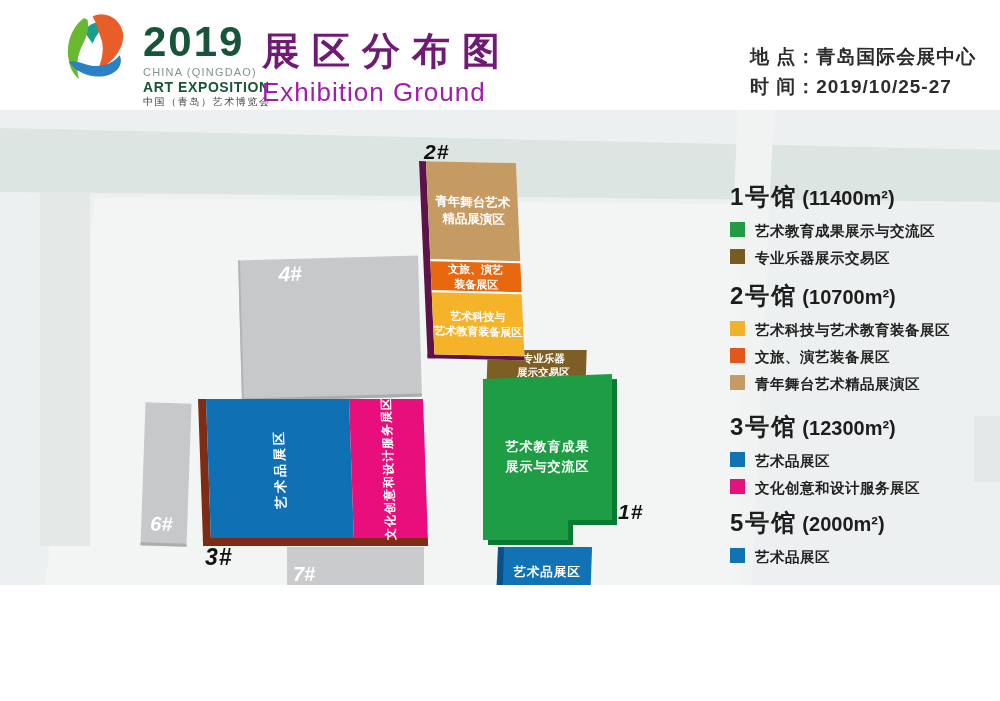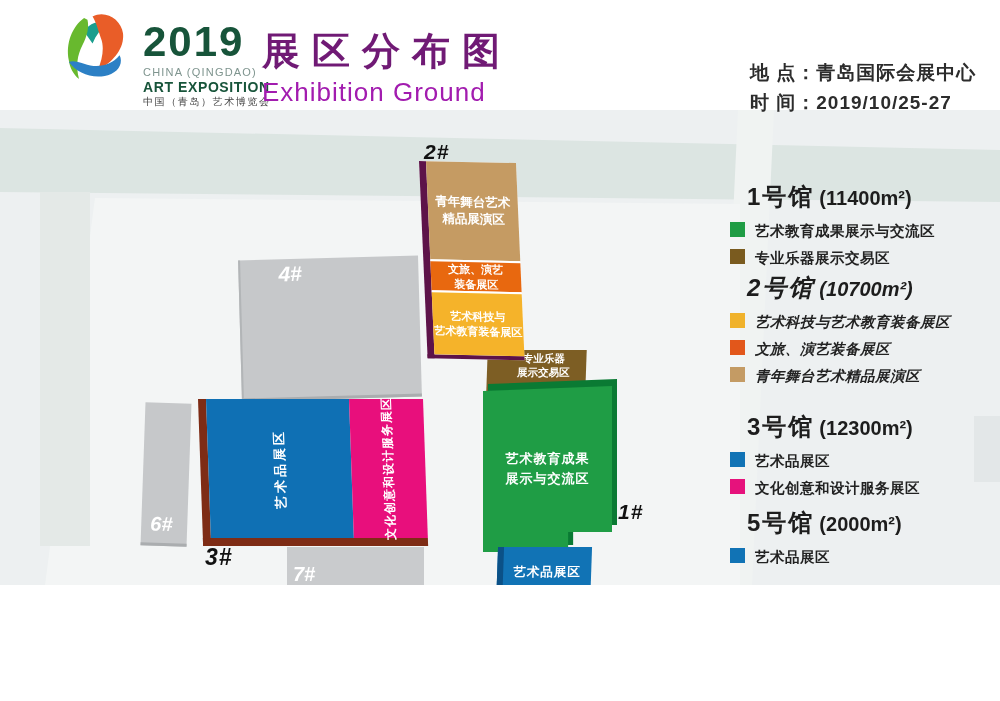--- a/index.html
+++ b/index.html
@@ -10,21 +10,21 @@
   .header{position:absolute;left:0;top:0;width:1000px;height:110px;background:#fff;z-index:5;}
   .logo-svg{position:absolute;left:58px;top:13px;width:86px;height:88px;}
   .logo-text{position:absolute;left:143px;top:21px;line-height:1;}
   .logo-year{font-size:42px;font-weight:800;color:#17543a;letter-spacing:2px;}
   .logo-sub1{font-size:11px;color:#7e948e;letter-spacing:1.2px;margin-top:4px;}
   .logo-sub2{font-size:14px;font-weight:800;color:#17543a;letter-spacing:0.6px;margin-top:2px;}
   .logo-sub3{font-size:10px;color:#3f3f3f;letter-spacing:1.6px;margin-top:3px;}
   .title-block{position:absolute;left:262px;top:26px;}
   .title-cn{font-size:38px;font-weight:700;color:#701a75;letter-spacing:12px;}
   .title-en{font-size:26px;color:#a21caf;letter-spacing:1px;}
-  .info-block{position:absolute;left:750px;top:58px;font-size:19px;font-weight:700;
+  .info-block{position:absolute;left:750px;top:42px;font-size:19px;font-weight:700;
               color:#2c2c2c;line-height:30px;letter-spacing:1px;}
 
   
   .map-bg{position:absolute;left:0;top:110px;width:1000px;height:562px;z-index:0;}
 
   
   .gbld{position:absolute;background:#c6c8ca;z-index:1;}
   .glabel{position:absolute;color:#fff;font-weight:700;font-style:italic;font-size:20px;}
   .b4{left:240px;top:258px;width:178px;height:138px;transform:rotate(-1.6deg);
       border-left:2px solid #b2b5b7;border-bottom:3px solid #aaadaf;}
@@ -50,21 +50,21 @@
   
   .brown-block{position:absolute;left:487px;top:350px;width:99px;height:42px;z-index:2;
       transform:skewX(-2deg);color:#fff;font-weight:700;font-size:10.5px;line-height:1.3;
       text-align:center;white-space:pre-line;padding:2px 0 0 14px;box-sizing:border-box;}
 
   
   .b1{position:absolute;left:483px;top:374px;width:134px;height:171px;z-index:3;}
   .b1-shadow,.b1-main{position:absolute;width:129px;height:166px;
       clip-path:polygon(0 3%,100% 0,100% 88%,66% 88%,66% 100%,0 100%);}
   .b1-shadow{left:5px;top:5px;}
-  .b1-main{left:0;top:12px;display:flex;align-items:center;justify-content:center;text-align:center;
+  .b1-main{left:0;top:0;display:flex;align-items:center;justify-content:center;text-align:center;
       color:#fff;font-weight:700;font-size:13px;letter-spacing:1px;white-space:pre-line;line-height:1.55;}
 
   
   .b5{position:absolute;left:497px;top:547px;width:88px;height:50px;z-index:3;
       transform:skewX(-2deg);border-left:6px solid #0b5187;border-bottom:5px solid #0b5187;
       display:flex;align-items:center;justify-content:center;color:#fff;font-weight:700;
       font-size:12.5px;letter-spacing:1px;padding-bottom:6px;box-sizing:content-box;}
 
   
   .b3{position:absolute;left:198px;top:399px;z-index:2;display:flex;
@@ -79,22 +79,22 @@
   
   .blabel{position:absolute;font-weight:900;font-style:italic;color:#111;
           font-size:21px;letter-spacing:1px;z-index:4;}
   .lb2{left:424px;top:140px;}
   .lb1{left:618px;top:500px;}
   .lb3{left:205px;top:544px;font-size:23px;}
   .lb5{left:504px;top:601px;font-size:23px;}
 
   
   .lg-group{position:absolute;left:730px;width:268px;z-index:4;}
-  .lg-g1{top:181px;}.lg-g2{top:272px;font-style:italic;}.lg-g3{top:411px;}.lg-g4{top:507px;}
-  .lg-title{font-size:24px;font-weight:700;color:#1d1d1d;letter-spacing:2px;margin-bottom:9px;margin-left:17px;}
+  .lg-g1{top:181px;}.lg-g2{top:280px;}.lg-g3{top:411px;}.lg-g4{top:507px;}
+  .lg-title{font-size:24px;font-weight:700;color:#1d1d1d;letter-spacing:2px;margin-bottom:9px;}
   .lg-area{font-size:20px;font-weight:600;letter-spacing:0;margin-left:5px;}
   .lg-item{display:flex;align-items:flex-start;margin-bottom:8px;}
   .lg-sw{width:15px;height:15px;margin-right:10px;flex:none;}
   .lg-label{font-size:14.5px;font-weight:700;color:#222;letter-spacing:0.5px;}
 </style>
 </head>
 <body>
 
 <div class="canvas">
 

